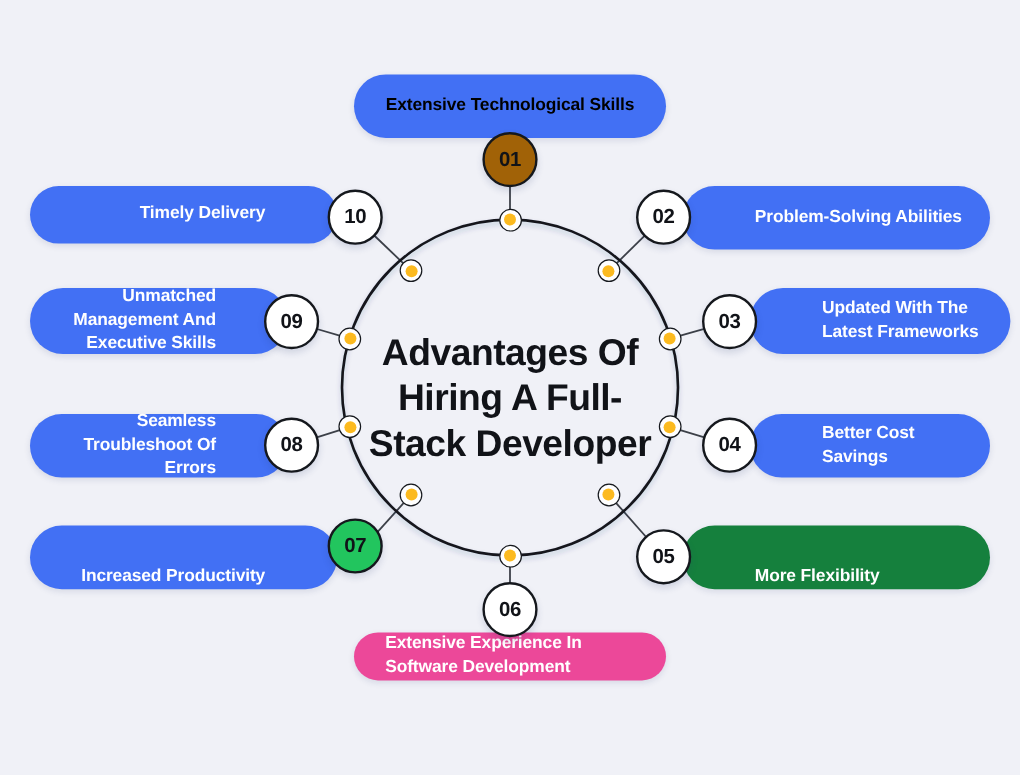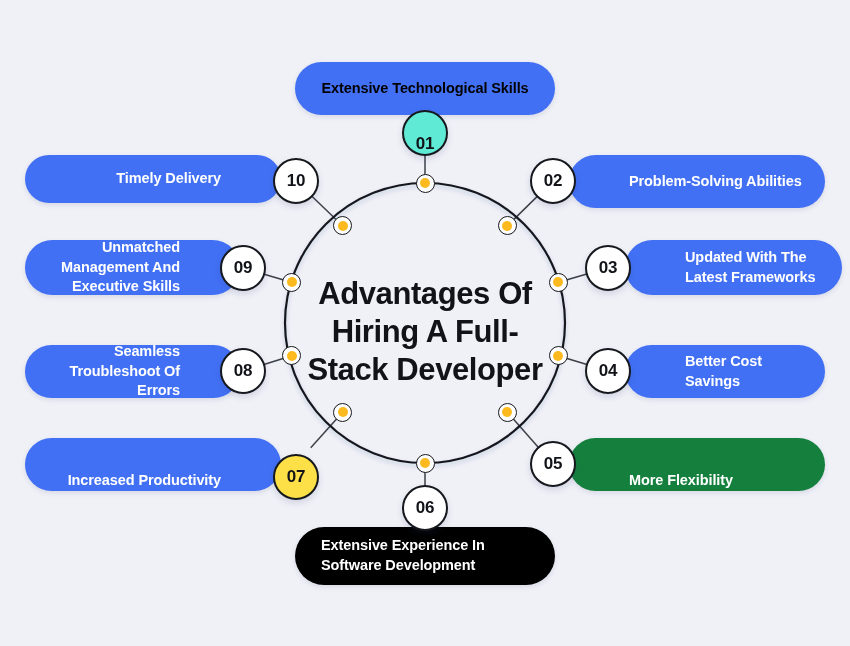--- a/index.html
+++ b/index.html
@@ -128,56 +128,56 @@
       </div>
       <div class="pill right" style="left: 625px; top: 240px; width: 217px; height: 55px; background: rgb(66, 112, 244); color: rgb(255, 255, 255);">
         <span class="pill-label">Updated With The Latest Frameworks</span>
       </div>
       <div class="pill right" style="left: 625px; top: 345px; width: 200px; height: 53px; background: rgb(66, 112, 244); color: rgb(255, 255, 255);">
         <span class="pill-label">Better Cost Savings</span>
       </div>
       <div class="pill right" style="left: 569px; top: 438px; width: 256px; height: 53px; background: #15803d; color: rgb(255, 255, 255); align-items: flex-end;">
         <span class="pill-label">More Flexibility</span>
       </div>
-      <div class="pill bottom" style="left: 295px; top: 527px; width: 260px; height: 58px; background: #000000; color: rgb(255, 255, 255);">
+      <div class="pill bottom" style="left: 295px; top: 527px; width: 260px; height: 40px; background: #ec4899; color: rgb(255, 255, 255);">
         <span class="pill-label">Extensive Experience In Software Development</span>
       </div>
       <div class="pill left" style="left: 25px; top: 438px; width: 256px; height: 53px; background: rgb(66, 112, 244); color: rgb(255, 255, 255); align-items: flex-end;">
         <span class="pill-label">Increased Productivity</span>
       </div>
       <div class="pill left" style="left: 25px; top: 345px; width: 215px; height: 53px; background: rgb(66, 112, 244); color: rgb(255, 255, 255);">
         <span class="pill-label">Seamless Troubleshoot Of Errors</span>
       </div>
       <div class="pill left" style="left: 25px; top: 240px; width: 215px; height: 55px; background: rgb(66, 112, 244); color: rgb(255, 255, 255);">
         <span class="pill-label">Unmatched Management And Executive Skills</span>
       </div>
       <div class="pill left" style="left: 25px; top: 155px; width: 256px; height: 48px; background: rgb(66, 112, 244); color: rgb(255, 255, 255);">
         <span class="pill-label">Timely Delivery</span>
       </div>
     </div>
   <div id="badges">
-      <div class="badge" style="left: 402px; top: 110px; background: #5eead4; border-color: rgb(21, 24, 29); align-items: flex-end;">
+      <div class="badge" style="left: 402px; top: 110px; background: #a16207; border-color: rgb(21, 24, 29);">
         <span>01</span>
       </div>
       <div class="badge" style="left: 530px; top: 158px; background: rgb(255, 255, 255); border-color: rgb(21, 24, 29);">
         <span>02</span>
       </div>
       <div class="badge" style="left: 585px; top: 245px; background: rgb(255, 255, 255); border-color: rgb(21, 24, 29);">
         <span>03</span>
       </div>
       <div class="badge" style="left: 585px; top: 348px; background: rgb(255, 255, 255); border-color: rgb(21, 24, 29);">
         <span>04</span>
       </div>
       <div class="badge" style="left: 530px; top: 441px; background: rgb(255, 255, 255); border-color: rgb(21, 24, 29);">
         <span>05</span>
       </div>
       <div class="badge" style="left: 402px; top: 485px; background: rgb(255, 255, 255); border-color: rgb(21, 24, 29);">
         <span>06</span>
       </div>
-      <div class="badge" style="left: 273px; top: 454px; background: #fde047; border-color: rgb(21, 24, 29);">
+      <div class="badge" style="left: 273px; top: 432px; background: #22c55e; border-color: rgb(21, 24, 29);">
         <span>07</span>
       </div>
       <div class="badge" style="left: 220px; top: 348px; background: rgb(255, 255, 255); border-color: rgb(21, 24, 29);">
         <span>08</span>
       </div>
       <div class="badge" style="left: 220px; top: 245px; background: rgb(255, 255, 255); border-color: rgb(21, 24, 29);">
         <span>09</span>
       </div>
       <div class="badge" style="left: 273px; top: 158px; background: rgb(255, 255, 255); border-color: rgb(21, 24, 29);">
         <span>10</span>

